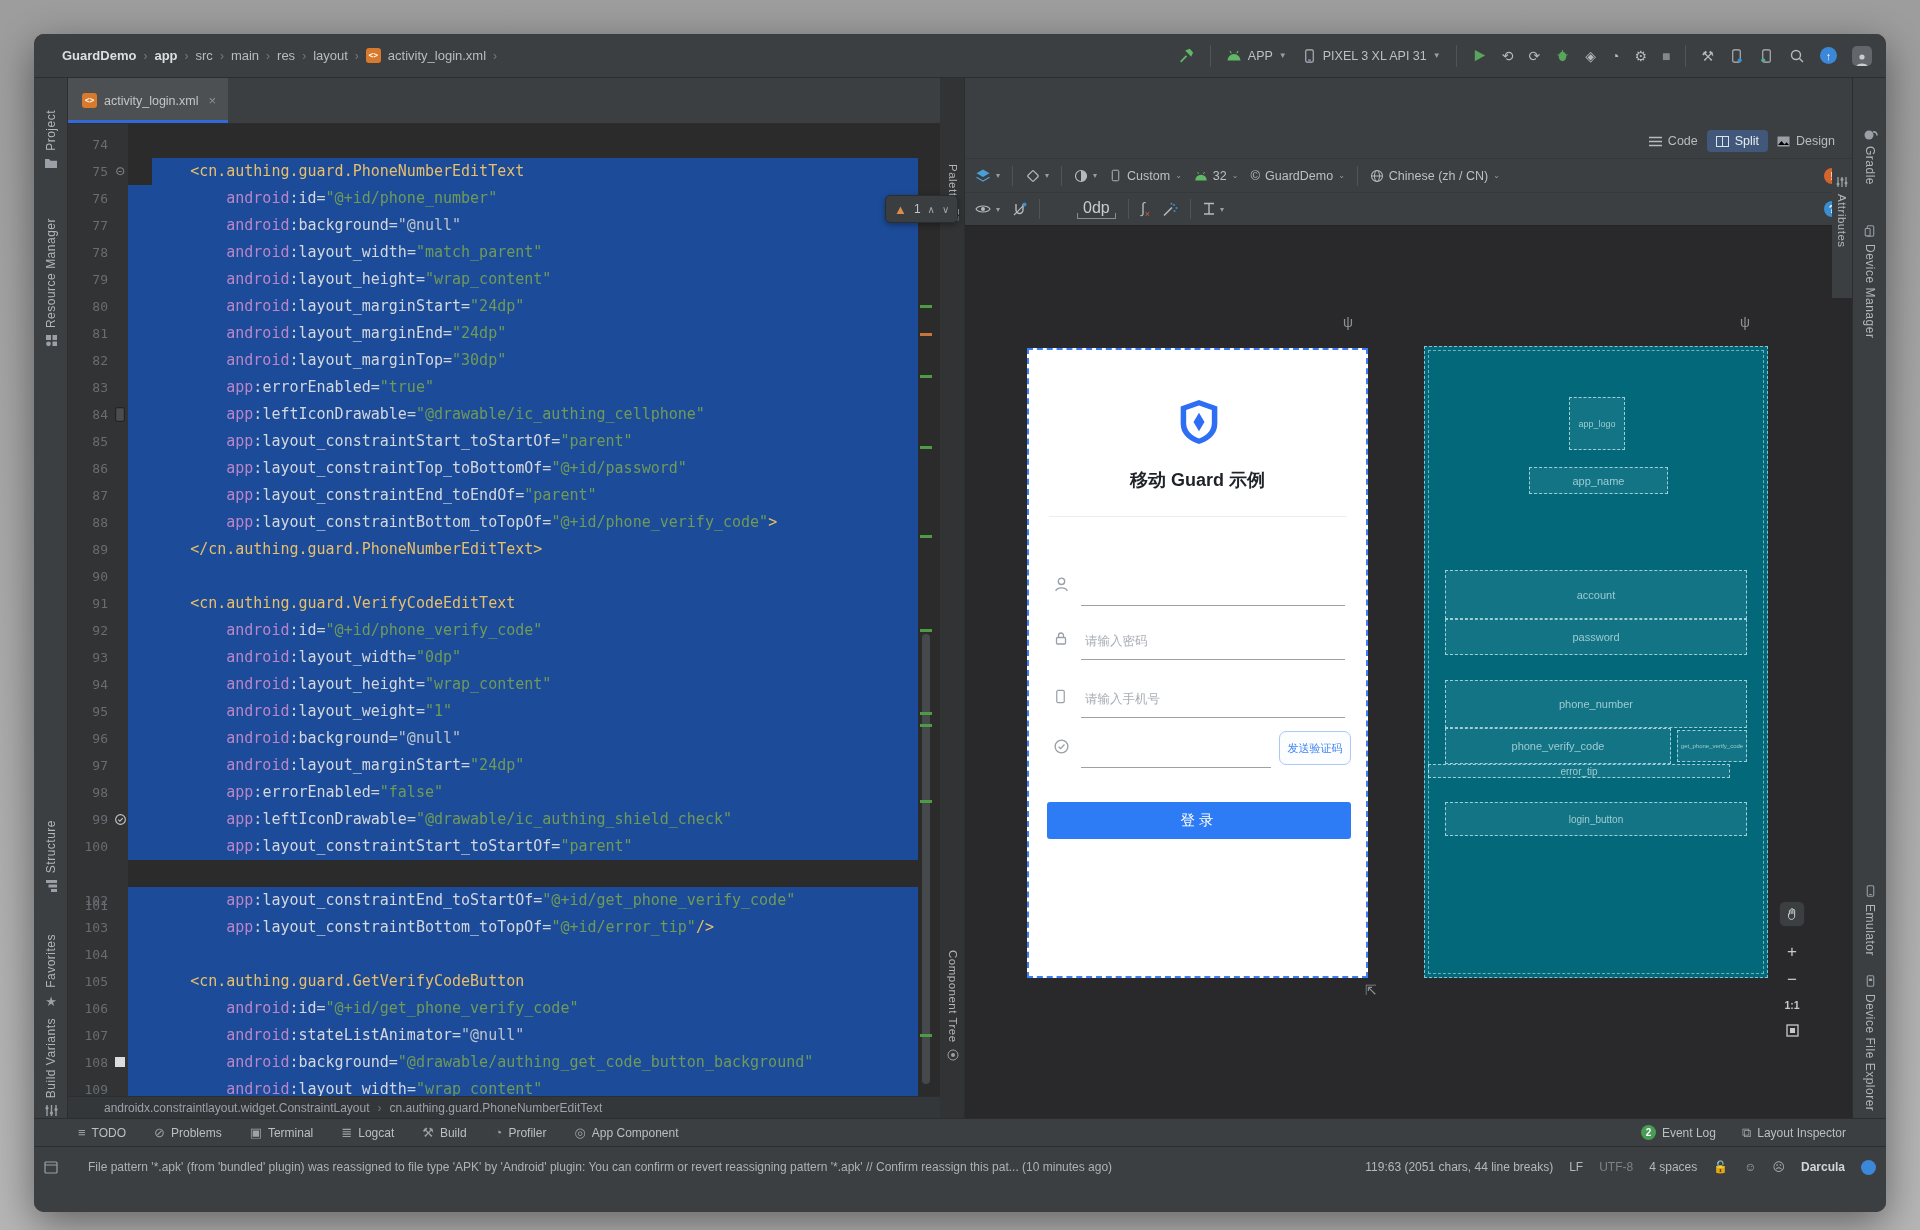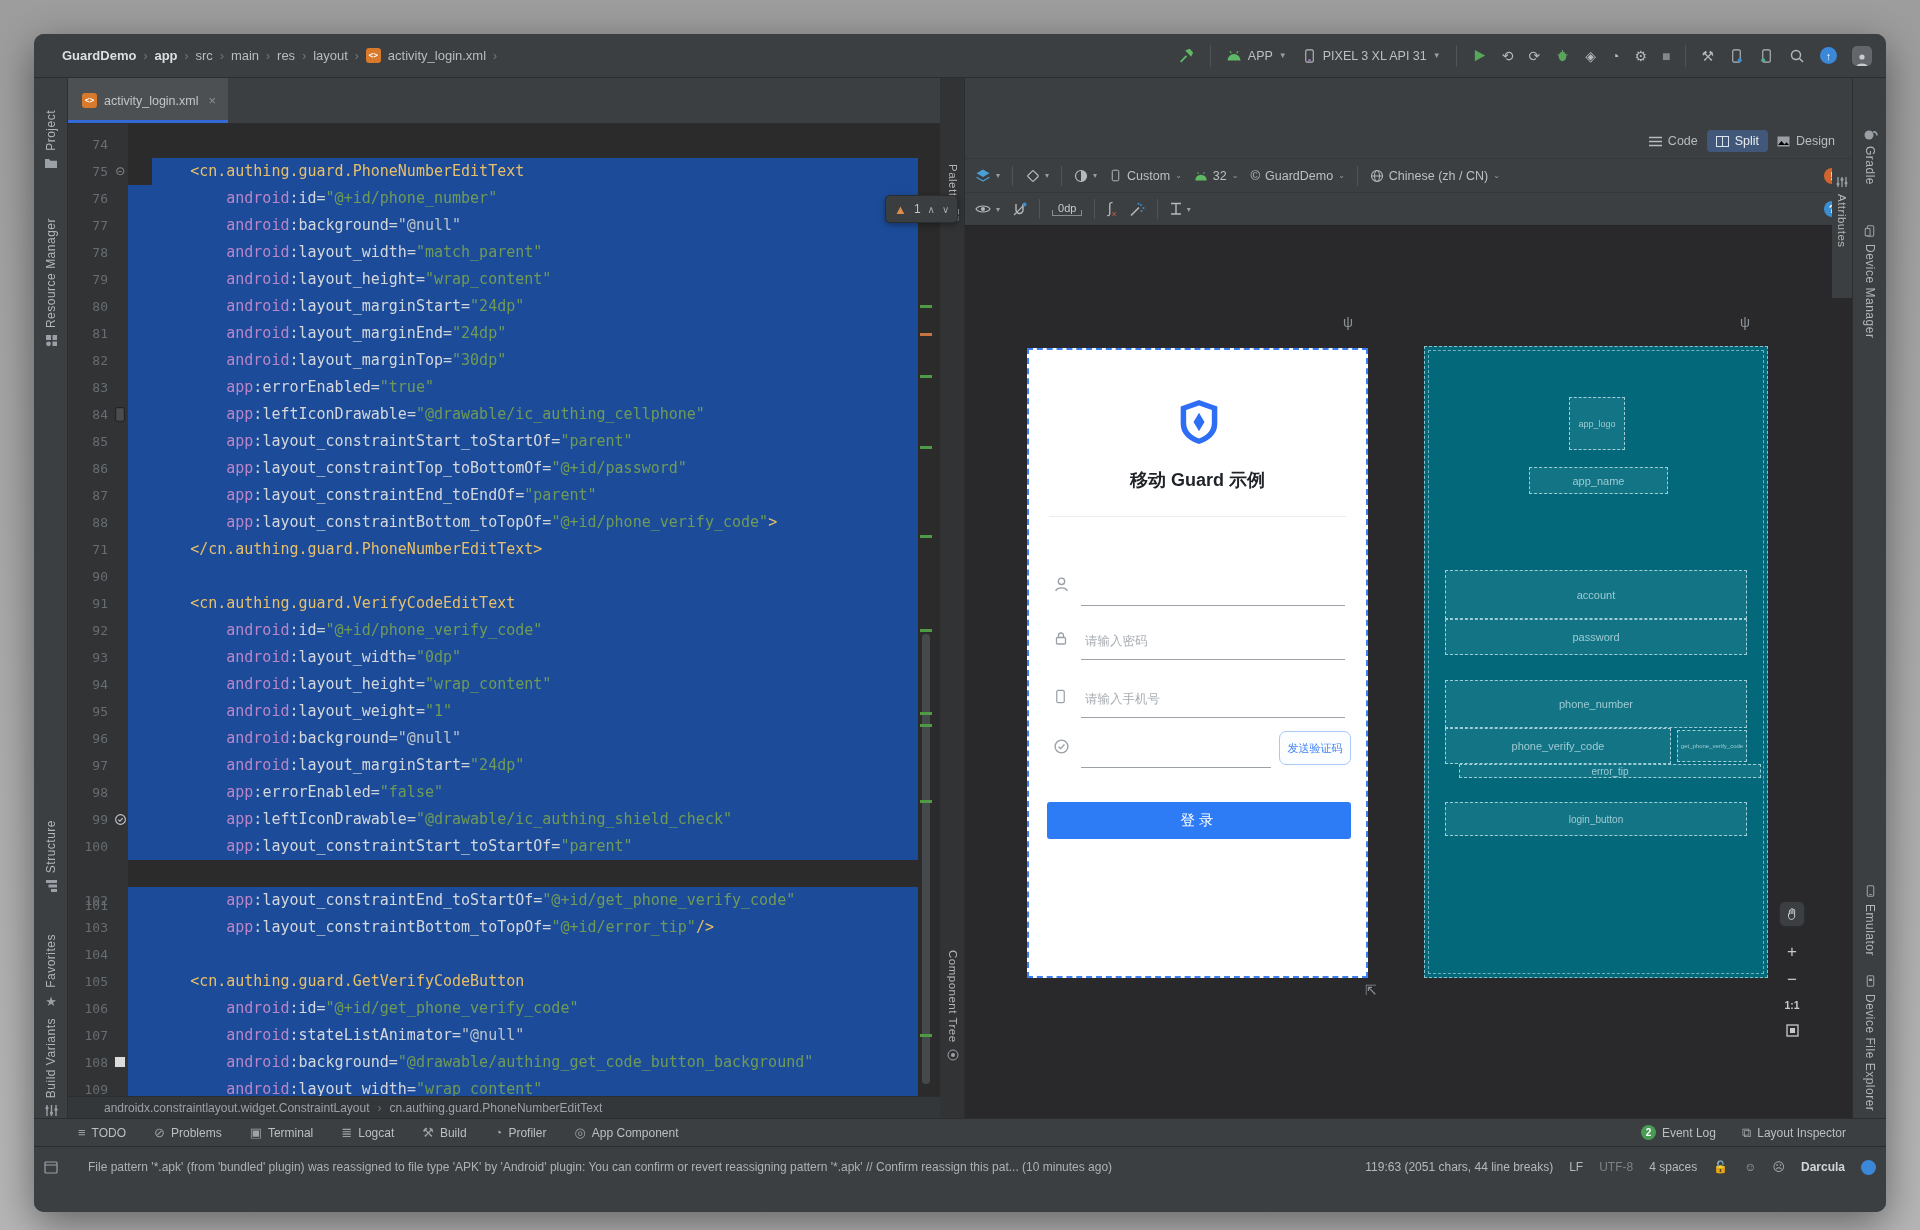--- a/index.html
+++ b/index.html
@@ -60,21 +60,21 @@
   .dtop { position:absolute; left:0; top:0; width:887px; height:80px; background:#3c3f41; }
   .switcher { position:absolute; right:8px; top:50px; display:flex; align-items:center; height:26px; font-size:12.5px; color:#b9bcbe; }
   .seg { display:flex; align-items:center; gap:6px; padding:4px 9px; border-radius:4px; }
   .seg.active { background:#41587a; color:#e8ecf1; }
   .drow { position:absolute; left:0; width:887px; height:34px; background:#3c3f41; border-top:1px solid #35383a; display:flex; align-items:center; gap:12px; padding-left:10px; color:#b6b8ba; font-size:12.5px; }
   .drow1 { top:80px; } .drow2 { top:114px; height:33px; }
   .dsep { width:1px; height:20px; background:#515456; }
   .ddi { display:flex; align-items:center; gap:5px; color:#bdbfc1; }
   .err-badge { margin-left:auto; margin-right:12px; width:16px; height:16px; border-radius:50%; background:#d4642e; color:#fff; font-size:11px; font-weight:bold; display:flex; align-items:center; justify-content:center; }
   .help-badge { margin-left:auto; margin-right:12px; width:16px; height:16px; border-radius:50%; background:#3a8fd2; color:#fff; font-size:11px; font-weight:bold; display:flex; align-items:center; justify-content:center; }
-  .mfield { font-size:11px; color:#c9cccf; border-bottom:1px solid #8a8d90; padding:0 6px 1px; position:relative; }
+  .mfield { font-size:16px; color:#c9cccf; border-bottom:1px solid #8a8d90; padding:0 6px 1px; position:relative;margin-left:25px; }
   .mfield:before,.mfield:after { content:""; position:absolute; bottom:0; width:1px; height:5px; background:#8a8d90; }
   .mfield:before { left:0; } .mfield:after { right:0; }
   .canvas { position:absolute; left:0; top:147px; width:887px; height:893px; background:#29292b; border-top:1px solid #232426; }
   .psi { position:absolute; color:#8d9296; font-size:14px; }
   
   .wphone { position:absolute; left:62px; top:122px; width:341px; height:630px; background:#fff; border:2px dashed #3d7ff2; }
   .wp-title { position:absolute; left:0; top:118px; width:100%; text-align:center; font-size:18px; font-weight:bold; color:#1f2328; }
   .wp-divider { position:absolute; left:20px; right:20px; top:166px; height:1px; background:#ececec; }
   .frow { position:absolute; left:24px; right:21px; height:34px; }
   .frow .fic { position:absolute; left:0; top:4px; }
@@ -267,21 +267,21 @@
         <div class="crow" style="top: 182px;"><span class="selbg" style="left:60px;width:790px;"></span><span class="lnum">81</span><span class="ctext">        <span class="tk-ns">android</span><span class="tk-pun">:</span><span class="tk-attr">layout_marginEnd</span><span class="tk-pun">=</span><span class="tk-str">"24dp"</span></span></div>
         <div class="crow" style="top: 209px;"><span class="selbg" style="left:60px;width:790px;"></span><span class="lnum">82</span><span class="ctext">        <span class="tk-ns">android</span><span class="tk-pun">:</span><span class="tk-attr">layout_marginTop</span><span class="tk-pun">=</span><span class="tk-str">"30dp"</span></span></div>
         <div class="crow" style="top: 236px;"><span class="selbg" style="left:60px;width:790px;"></span><span class="lnum">83</span><span class="ctext">        <span class="tk-ns">app</span><span class="tk-pun">:</span><span class="tk-attr">errorEnabled</span><span class="tk-pun">=</span><span class="tk-str">"true"</span></span></div>
         <div class="crow" style="top: 263px;"><span class="selbg" style="left:60px;width:790px;"></span><span class="lnum">84</span><span class="gico"><svg width="10" height="15" viewBox="0 0 10 15">
               <rect x="0.7" y="0.7" width="8.6" height="13.6" rx="1.5" fill="#4a4d50" stroke="#1e1f20" stroke-width="1"></rect>
             </svg></span><span class="ctext">        <span class="tk-ns">app</span><span class="tk-pun">:</span><span class="tk-attr">leftIconDrawable</span><span class="tk-pun">=</span><span class="tk-str">"@drawable/ic_authing_cellphone"</span></span></div>
         <div class="crow" style="top: 290px;"><span class="selbg" style="left:60px;width:790px;"></span><span class="lnum">85</span><span class="ctext">        <span class="tk-ns">app</span><span class="tk-pun">:</span><span class="tk-attr">layout_constraintStart_toStartOf</span><span class="tk-pun">=</span><span class="tk-str">"parent"</span></span></div>
         <div class="crow" style="top: 317px;"><span class="selbg" style="left:60px;width:790px;"></span><span class="lnum">86</span><span class="ctext">        <span class="tk-ns">app</span><span class="tk-pun">:</span><span class="tk-attr">layout_constraintTop_toBottomOf</span><span class="tk-pun">=</span><span class="tk-str">"@+id/password"</span></span></div>
         <div class="crow" style="top: 344px;"><span class="selbg" style="left:60px;width:790px;"></span><span class="lnum">87</span><span class="ctext">        <span class="tk-ns">app</span><span class="tk-pun">:</span><span class="tk-attr">layout_constraintEnd_toEndOf</span><span class="tk-pun">=</span><span class="tk-str">"parent"</span></span></div>
         <div class="crow" style="top: 371px;"><span class="selbg" style="left:60px;width:790px;"></span><span class="lnum">88</span><span class="ctext">        <span class="tk-ns">app</span><span class="tk-pun">:</span><span class="tk-attr">layout_constraintBottom_toTopOf</span><span class="tk-pun">=</span><span class="tk-str">"@+id/phone_verify_code"</span><span class="tk-tag">&gt;</span></span></div>
-        <div class="crow" style="top: 398px;"><span class="selbg" style="left:60px;width:790px;"></span><span class="lnum">71</span><span class="ctext">    <span class="tk-tag">&lt;/cn.authing.guard.PhoneNumberEditText</span><span class="tk-tag">&gt;</span></span></div>
+        <div class="crow" style="top: 398px;"><span class="selbg" style="left:60px;width:790px;"></span><span class="lnum">89</span><span class="ctext">    <span class="tk-tag">&lt;/cn.authing.guard.PhoneNumberEditText</span><span class="tk-tag">&gt;</span></span></div>
         <div class="crow" style="top: 425px;"><span class="selbg" style="left:60px;width:790px;"></span><span class="lnum">90</span><span class="ctext"></span></div>
         <div class="crow" style="top: 452px;"><span class="selbg" style="left:60px;width:790px;"></span><span class="lnum">91</span><span class="ctext">    <span class="tk-tag">&lt;cn.authing.guard.VerifyCodeEditText</span></span></div>
         <div class="crow" style="top: 479px;"><span class="selbg" style="left:60px;width:790px;"></span><span class="lnum">92</span><span class="ctext">        <span class="tk-ns">android</span><span class="tk-pun">:</span><span class="tk-attr">id</span><span class="tk-pun">=</span><span class="tk-str">"@+id/phone_verify_code"</span></span></div>
         <div class="crow" style="top: 506px;"><span class="selbg" style="left:60px;width:790px;"></span><span class="lnum">93</span><span class="ctext">        <span class="tk-ns">android</span><span class="tk-pun">:</span><span class="tk-attr">layout_width</span><span class="tk-pun">=</span><span class="tk-str">"0dp"</span></span></div>
         <div class="crow" style="top: 533px;"><span class="selbg" style="left:60px;width:790px;"></span><span class="lnum">94</span><span class="ctext">        <span class="tk-ns">android</span><span class="tk-pun">:</span><span class="tk-attr">layout_height</span><span class="tk-pun">=</span><span class="tk-str">"wrap_content"</span></span></div>
         <div class="crow" style="top: 560px;"><span class="selbg" style="left:60px;width:790px;"></span><span class="lnum">95</span><span class="ctext">        <span class="tk-ns">android</span><span class="tk-pun">:</span><span class="tk-attr">layout_weight</span><span class="tk-pun">=</span><span class="tk-str">"1"</span></span></div>
         <div class="crow" style="top: 587px;"><span class="selbg" style="left:60px;width:790px;"></span><span class="lnum">96</span><span class="ctext">        <span class="tk-ns">android</span><span class="tk-pun">:</span><span class="tk-attr">background</span><span class="tk-pun">=</span><span class="tk-null">"@null"</span></span></div>
         <div class="crow" style="top: 614px;"><span class="selbg" style="left:60px;width:790px;"></span><span class="lnum">97</span><span class="ctext">        <span class="tk-ns">android</span><span class="tk-pun">:</span><span class="tk-attr">layout_marginStart</span><span class="tk-pun">=</span><span class="tk-str">"24dp"</span></span></div>
         <div class="crow" style="top: 641px;"><span class="selbg" style="left:60px;width:790px;"></span><span class="lnum">98</span><span class="ctext">        <span class="tk-ns">app</span><span class="tk-pun">:</span><span class="tk-attr">errorEnabled</span><span class="tk-pun">=</span><span class="tk-str">"false"</span></span></div>
         <div class="crow" style="top: 668px;"><span class="selbg" style="left:60px;width:790px;"></span><span class="lnum">99</span><span class="gico"><svg width="13" height="13" viewBox="0 0 16 16">
@@ -522,21 +522,21 @@
 
       <div class="bphone" id="bphone">
         <div class="bphone-inner"></div>
       <div class="bbox" style="left: 144px; top: 50px; width: 56px; height: 53px; font-size: 9px;">app_logo</div>
           <div class="bbox" style="left: 104px; top: 120px; width: 139px; height: 27px; font-size: 11px;">app_name</div>
           <div class="bbox" style="left: 20px; top: 223px; width: 302px; height: 49px; font-size: 11px;">account</div>
           <div class="bbox" style="left: 20px; top: 272px; width: 302px; height: 36px; font-size: 11px;">password</div>
           <div class="bbox" style="left: 20px; top: 333px; width: 302px; height: 48px; font-size: 11px;">phone_number</div>
           <div class="bbox" style="left: 20px; top: 381px; width: 226px; height: 36px; font-size: 11px;">phone_verify_code</div>
           <div class="bbox" style="left: 252px; top: 383px; width: 70px; height: 32px; font-size: 6px;">get_phone_verify_code</div>
-          <div class="bbox" style="left: 34px; top: 417px; width: 302px; height: 14px; font-size: 10px;">error_tip</div>
+          <div class="bbox" style="left: 3px; top: 417px; width: 302px; height: 14px; font-size: 10px;">error_tip</div>
           <div class="bbox" style="left: 20px; top: 455px; width: 302px; height: 34px; font-size: 10px;">login_button</div>
         </div>
 
       <span class="resizeh">⇱</span>
 
       <div class="zctl handtile abs" style="position: absolute; top: 675px; left: 814px;">
         <svg class="svgi" width="14" height="14" viewBox="0 0 16 16">
             <path d="M5 8.5V4.5a1 1 0 0 1 2 0V8m0-4.5V2.8a1 1 0 0 1 2 0V8m0-4.2a1 1 0 0 1 2 0v6.7c0 2.1-1.6 3.7-3.7 3.7S4 12.6 4 10.5V7.5" fill="none" stroke="#d0d2d4" stroke-width="1.1"></path>
           </svg>
       </div>

